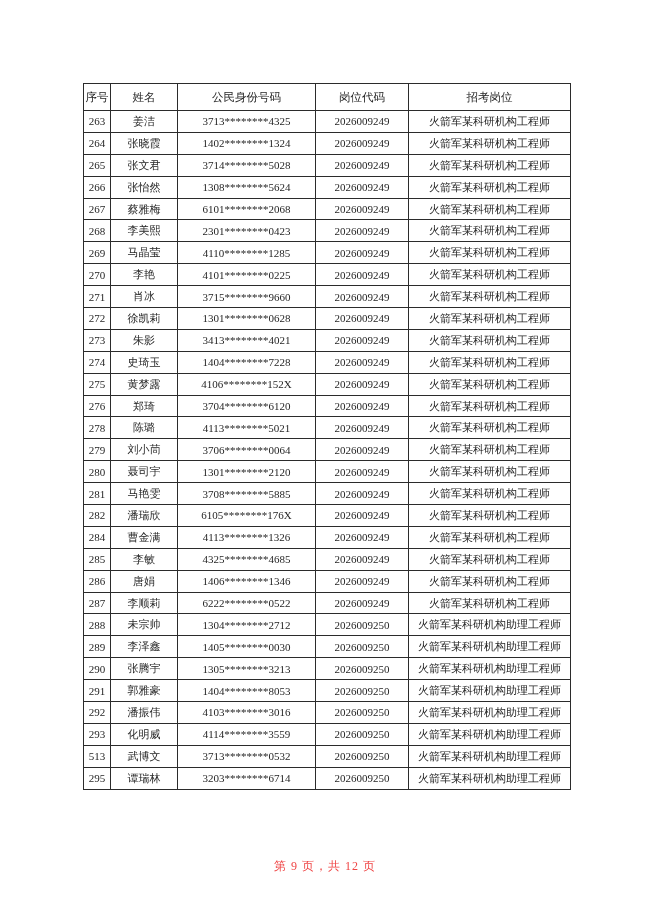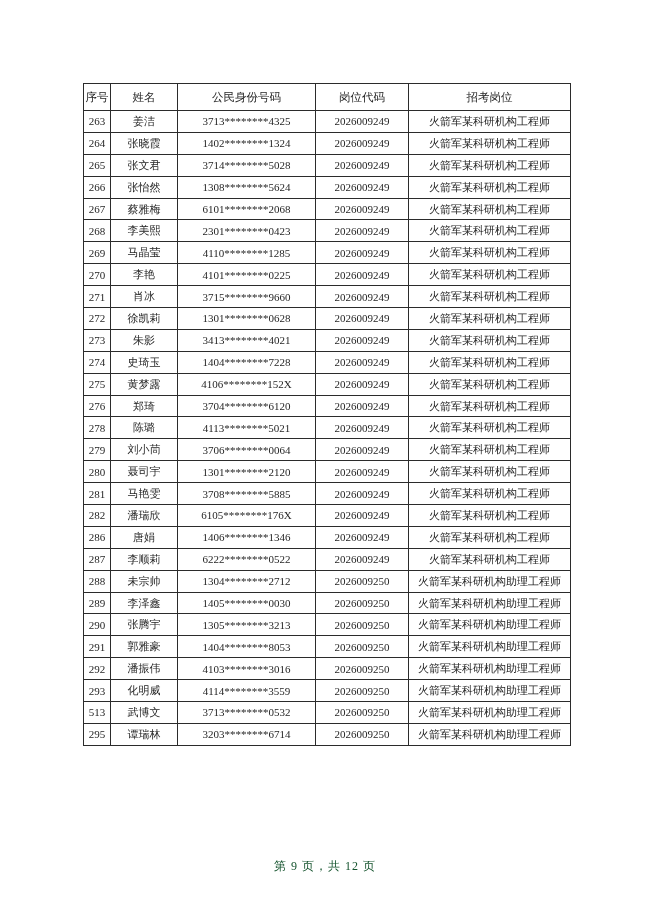--- a/index.html
+++ b/index.html
@@ -49,21 +49,21 @@
   col.c-id { width: 138px; }
   col.c-code { width: 93px; }
   col.c-position { width: 162px; }
   .footer {
     position: absolute;
     left: 0;
     top: 858px;
     width: 650px;
     text-align: center;
     font-size: 12px;
-    color: #14532d;
+    color: #ef4444;
     letter-spacing: 1px;
   }
 </style>
 </head>
 <body>
 
 <div class="page">
 
   <table class="roster">
     <colgroup>
@@ -210,20 +210,34 @@
           <td>火箭军某科研机构工程师</td>
         </tr>
         <tr>
           <td>282</td>
           <td>潘瑞欣</td>
           <td>6105********176X</td>
           <td>2026009249</td>
           <td>火箭军某科研机构工程师</td>
         </tr>
         <tr>
+          <td>284</td>
+          <td>曹金满</td>
+          <td>4113********1326</td>
+          <td>2026009249</td>
+          <td>火箭军某科研机构工程师</td>
+        </tr>
+        <tr>
+          <td>285</td>
+          <td>李敏</td>
+          <td>4325********4685</td>
+          <td>2026009249</td>
+          <td>火箭军某科研机构工程师</td>
+        </tr>
+        <tr>
           <td>286</td>
           <td>唐娟</td>
           <td>1406********1346</td>
           <td>2026009249</td>
           <td>火箭军某科研机构工程师</td>
         </tr>
         <tr>
           <td>287</td>
           <td>李顺莉</td>
           <td>6222********0522</td>

